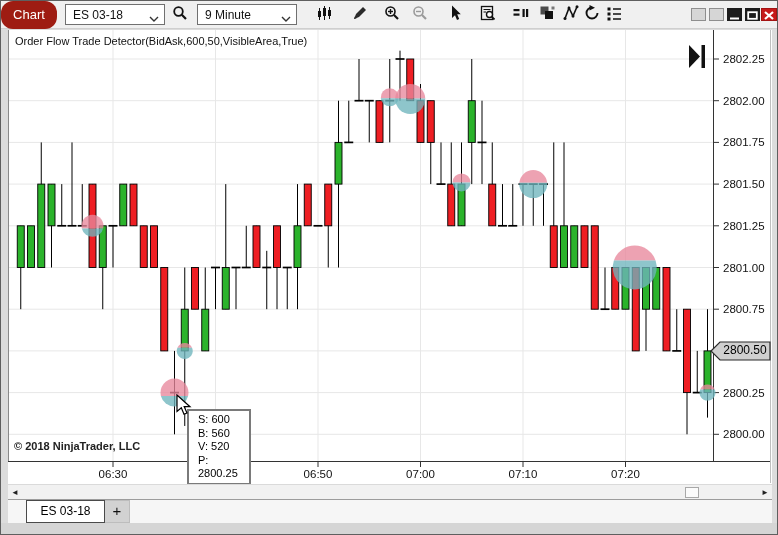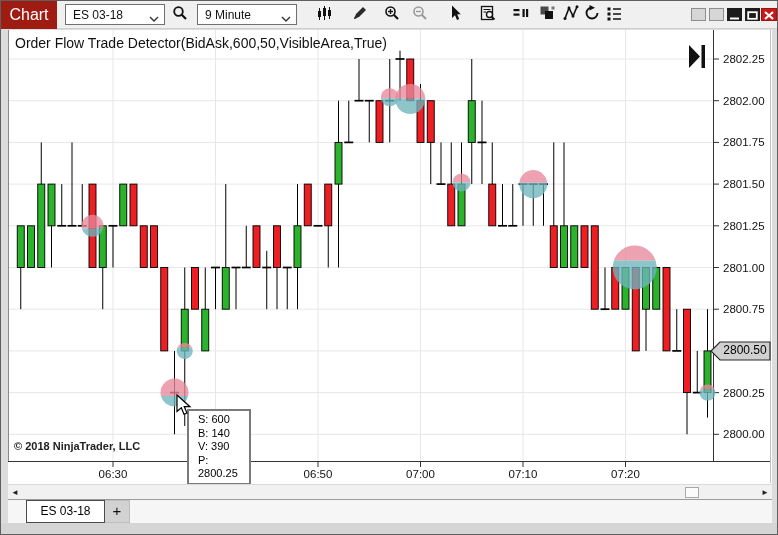--- a/index.html
+++ b/index.html
@@ -2,33 +2,33 @@
 <html><head>
 <meta charset="utf-8">
 <style>
   * { margin:0; padding:0; box-sizing:border-box; }
   html,body { width:778px; height:535px; }
   body { font-family:"Liberation Sans", sans-serif; background:#e4e4e4; }
   .window { position:relative; width:778px; height:535px; background:#dcdcdc; border:1px solid #5f5f5f; overflow:hidden; }
 
   
   .toolbar { position:absolute; left:0; top:0; width:776px; height:28px; background:#f0f0f0; border-bottom:1px solid #cfcfcf; }
-  .chart-tab-label { position:absolute; left:0; top:0; width:56px; height:28px; background:#9e1c12; color:#fff; font-size:16px; text-align:center; line-height:27px; }
+  .chart-tab-label { position:absolute; left:0; top:0; width:56px; height:28px; background:#9e1c12; color:#fff; font-size:13px; text-align:center; line-height:27px;border-radius:12px; }
   .combo { position:absolute; top:3px; height:21px; background:#fff; border:1px solid #707070; font-size:12px; color:#111; display:flex; align-items:center; padding-left:7px; }
   .combo .chev { position:absolute; right:5px; top:7px; }
   .tool-icon { position:absolute; top:5px; width:18px; height:18px; display:flex; align-items:center; justify-content:center; }
   .disabled { opacity:0.38; }
   .win-btn { position:absolute; top:7px; width:15px; height:13px; border:1px solid #8e8e8e; background:#d6d6d6; display:flex; align-items:center; justify-content:center; }
   .win-dark { background:#1c1c1c; border-color:#1c1c1c; }
   .win-close { background:#c61a1a; border-color:#a31212; }
 
   
   .chart-surface { position:absolute; left:7px; top:29px; width:764px; height:454px; background:#fff; }
   #plot { position:absolute; left:0; top:0; }
-  .indicator-label { position:absolute; left:7px; top:5px; font-size:14px; color:#111; white-space:nowrap; }
+  .indicator-label { position:absolute; left:7px; top:5px; font-size:11px; color:#111; white-space:nowrap; }
   .copyright { position:absolute; left:6px; top:410px; font-size:11px; color:#222;font-weight:bold; }
   .goto-end { position:absolute; left:679px; top:13px; }
 
   .price-marker { position:absolute; left:702px; top:310px; width:62px; height:22px; }
   .price-marker-text { position:absolute; left:11px; top:3px; width:48px; text-align:center; font-size:12px; color:#000; }
 
   .tooltip { position:absolute; left:179px; top:379px; width:64px; background:#fff; border:2px solid #7a7a7a; padding:2px 9px; font-size:11px; line-height:13.5px; color:#000; }
   .cursor { position:absolute; left:167px; top:364px; }
 
   
@@ -436,22 +436,22 @@
 
     <div class="price-marker">
       <svg width="62" height="22">
         <polygon points="1,11 10,2 60,2 60,20 10,20" fill="#d0d0d0" stroke="#2a2a2a" stroke-width="1.2"></polygon>
       </svg>
       <div class="price-marker-text">2800.50</div>
     </div>
 
     <div class="tooltip">
       <div>S: 600</div>
-      <div>B: 140</div>
-      <div>V: 390</div>
+      <div>B: 560</div>
+      <div>V: 520</div>
       <div>P: 2800.25</div>
     </div>
 
     <div class="cursor">
       <svg width="17" height="24">
           <polygon points="2,1 2,17.5 6.3,13.8 9,20.3 12,19 9.2,12.7 15,12.7" fill="#fff" stroke="#000" stroke-width="1.2"></polygon>
         </svg>
     </div>
   </div>
 

